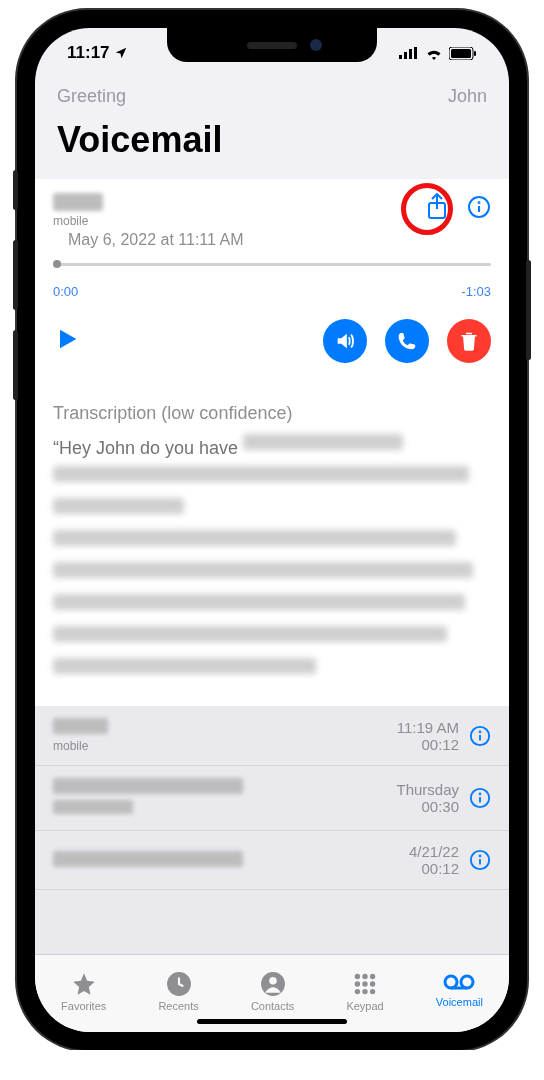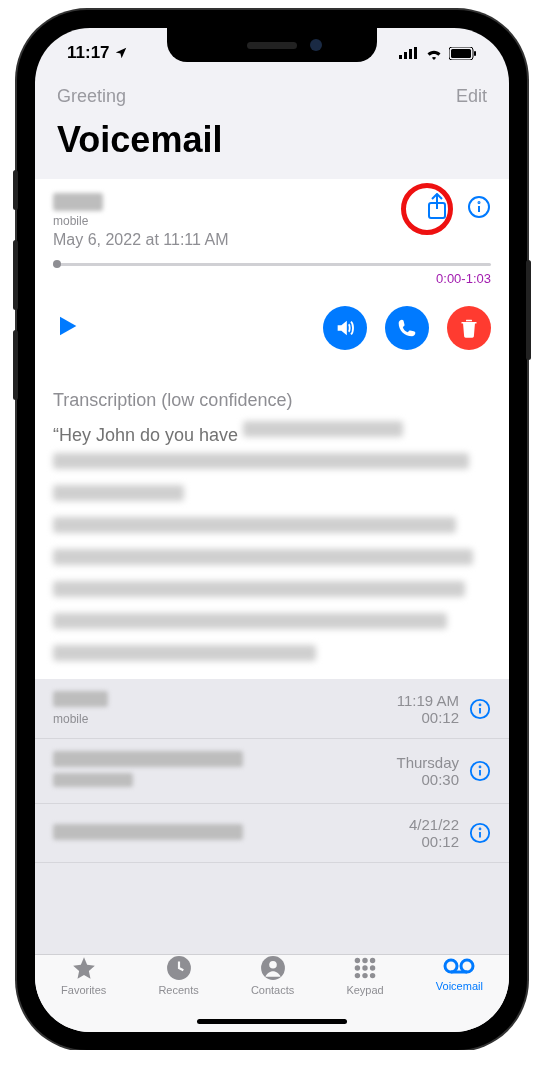--- a/index.html
+++ b/index.html
@@ -55,48 +55,48 @@
   .page-title { font-size:36px; font-weight:700; color:#000; padding:12px 22px 18px; }
   .vm-card { background:#fff; padding:14px 18px 20px; }
   .vm-head { display:flex; align-items:flex-start; }
   .vm-info { flex:1; }
   .blurred-sm {
     display:inline-block; background:#bdbdbd; color:transparent;
     border-radius:3px; filter: blur(2px);
   }
   .w40 { width:50px; height:18px; }
   .vm-sub { color:#8e8e93; font-size:12px; margin-top:3px; }
-  .vm-date { color:#8e8e93; font-size:16px; margin-top:3px; }
+  .vm-date { color:#8e8e93; font-size:16px; margin-top:3px;margin-left:15px; }
   .vm-icons { display:flex; align-items:center; gap:18px; position:relative; }
   .share-circle {
     position:absolute; right:38px; top:-10px;
     width:52px; height:52px; border:5px solid #e11; border-radius:50%;
     pointer-events:none;
   }
   .iconbtn { color:#007aff; display:flex; align-items:center; justify-content:center; }
   .scrubber { margin-top:14px; }
   .track { height:3px; background:#d0d0d4; border-radius:2px; position:relative; }
   .thumb { position:absolute; left:0; top:-3px; width:8px; height:8px; background:#8e8e93; border-radius:50%; }
-  .times { display:flex; justify-content:flex-end; color:#a21caf; font-size:13px; margin-top:5px; }
+  .times { display:flex; justify-content:space-between; color:#3b82f6; font-size:13px; margin-top:18px; }
   .controls { display:flex; align-items:center; gap:18px; margin-top:20px; }
   .play { color:#007aff; margin-right:auto;}
   .roundbtn { width:44px; height:44px; border-radius:50%; display:flex; align-items:center; justify-content:center; color:#fff; }
   .roundbtn.blue { background:#007aff; }
   .roundbtn.red  { background:#ff3b30; }
-  .trans { padding:20px 18px 6px; background:#fff; }
+  .trans { padding:20px 18px 20px; background:#fff; }
   .trans-title { color:#8e8e93; font-size:18px; margin-bottom:6px; }
   .trans-text { font-size:18px; color:#737373; line-height:1.5; }
   .blur-line { display:inline-block; height:16px; background:#cfcfcf; border-radius:3px; filter:blur(3px); margin:4px 0; }
   .vm-list { background:#e9e9ee; flex:1; }
   .vm-item { display:flex; align-items:center; padding:12px 18px; border-bottom:1px solid #d6d6db; }
   .vm-item .left { flex:1; }
   .vm-item .right { text-align:right; color:#8e8e93; font-size:15px; margin-right:10px; }
   .tabbar {
     height:78px; background:#f8f8f9; border-top:1px solid #d0d0d4;
-    display:flex; justify-content:space-around; align-items:flex-start; padding-top:0;
+    display:flex; justify-content:space-around; align-items:flex-start; padding-top:16px;
     position:relative;
   }
   .tab { display:flex; flex-direction:column; align-items:center; gap:3px; font-size:11px; color:#8e8e93; }
   .tab.active { color:#007aff; }
   .home-ind { position:absolute; bottom:8px; left:50%; transform:translateX(-50%); width:150px; height:5px; background:#000; border-radius:3px; }
 </style>
 </head>
 <body>
 
 <div class="phone">
@@ -135,21 +135,21 @@
               <rect x="0" y="0" width="24" height="13" rx="3" fill="none" stroke="#000" stroke-width="1"></rect>
               <rect x="2" y="2" width="20" height="9" rx="1.5" fill="#000"></rect>
               <rect x="25" y="4" width="2" height="5" rx="1" fill="#000"></rect>
             </svg>
         </span>
       </div>
     </div>
 
     <div class="topbar">
       <span>Greeting</span>
-      <span>Edit</span>
+      <span>John</span>
     </div>
     <div class="page-title">Voicemail</div>
 
     <div class="vm-card">
       <div class="vm-head">
         <div class="vm-info">
           <span class="blurred-sm w40">xxxx</span>
           <div class="vm-sub">mobile</div>
           <div class="vm-date">May 6, 2022 at 11:11 AM</div>
         </div>

